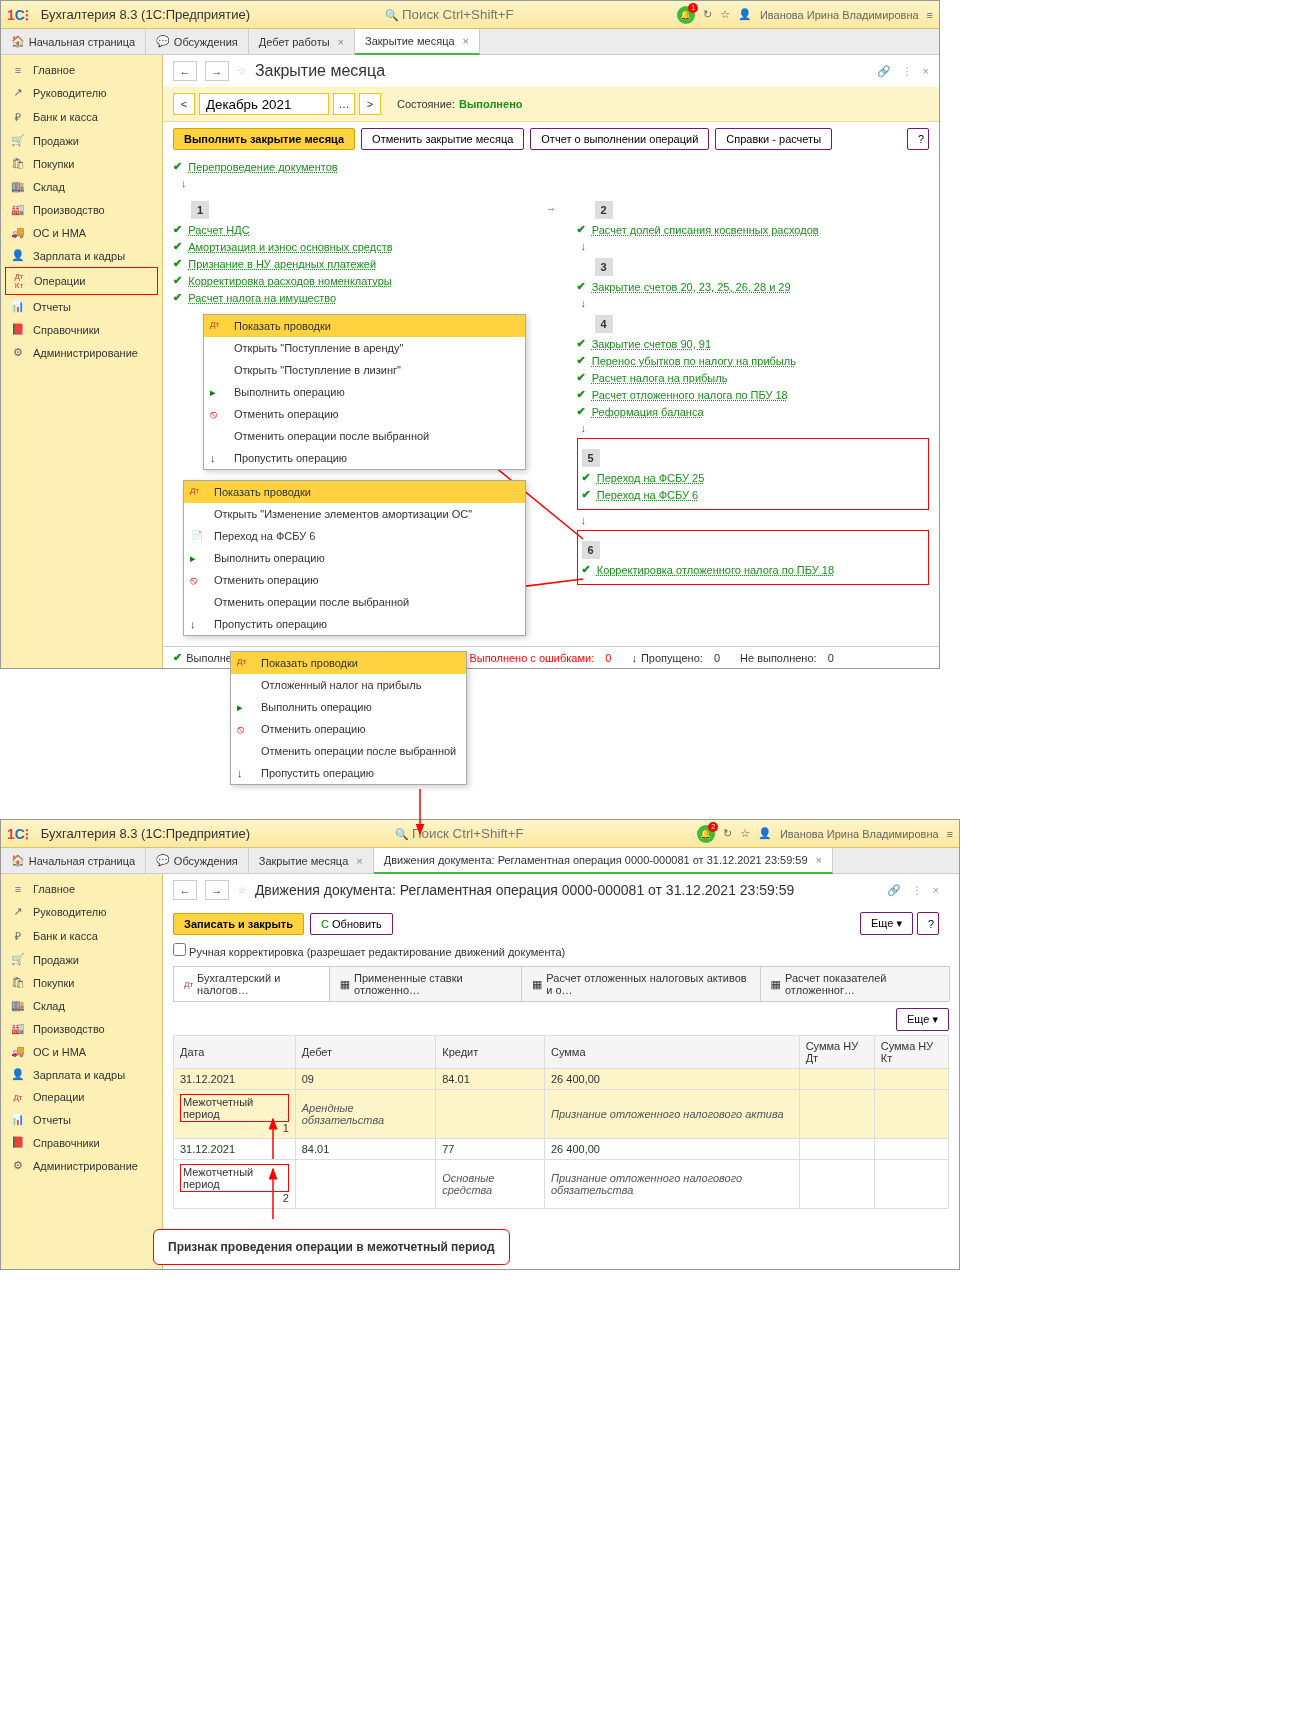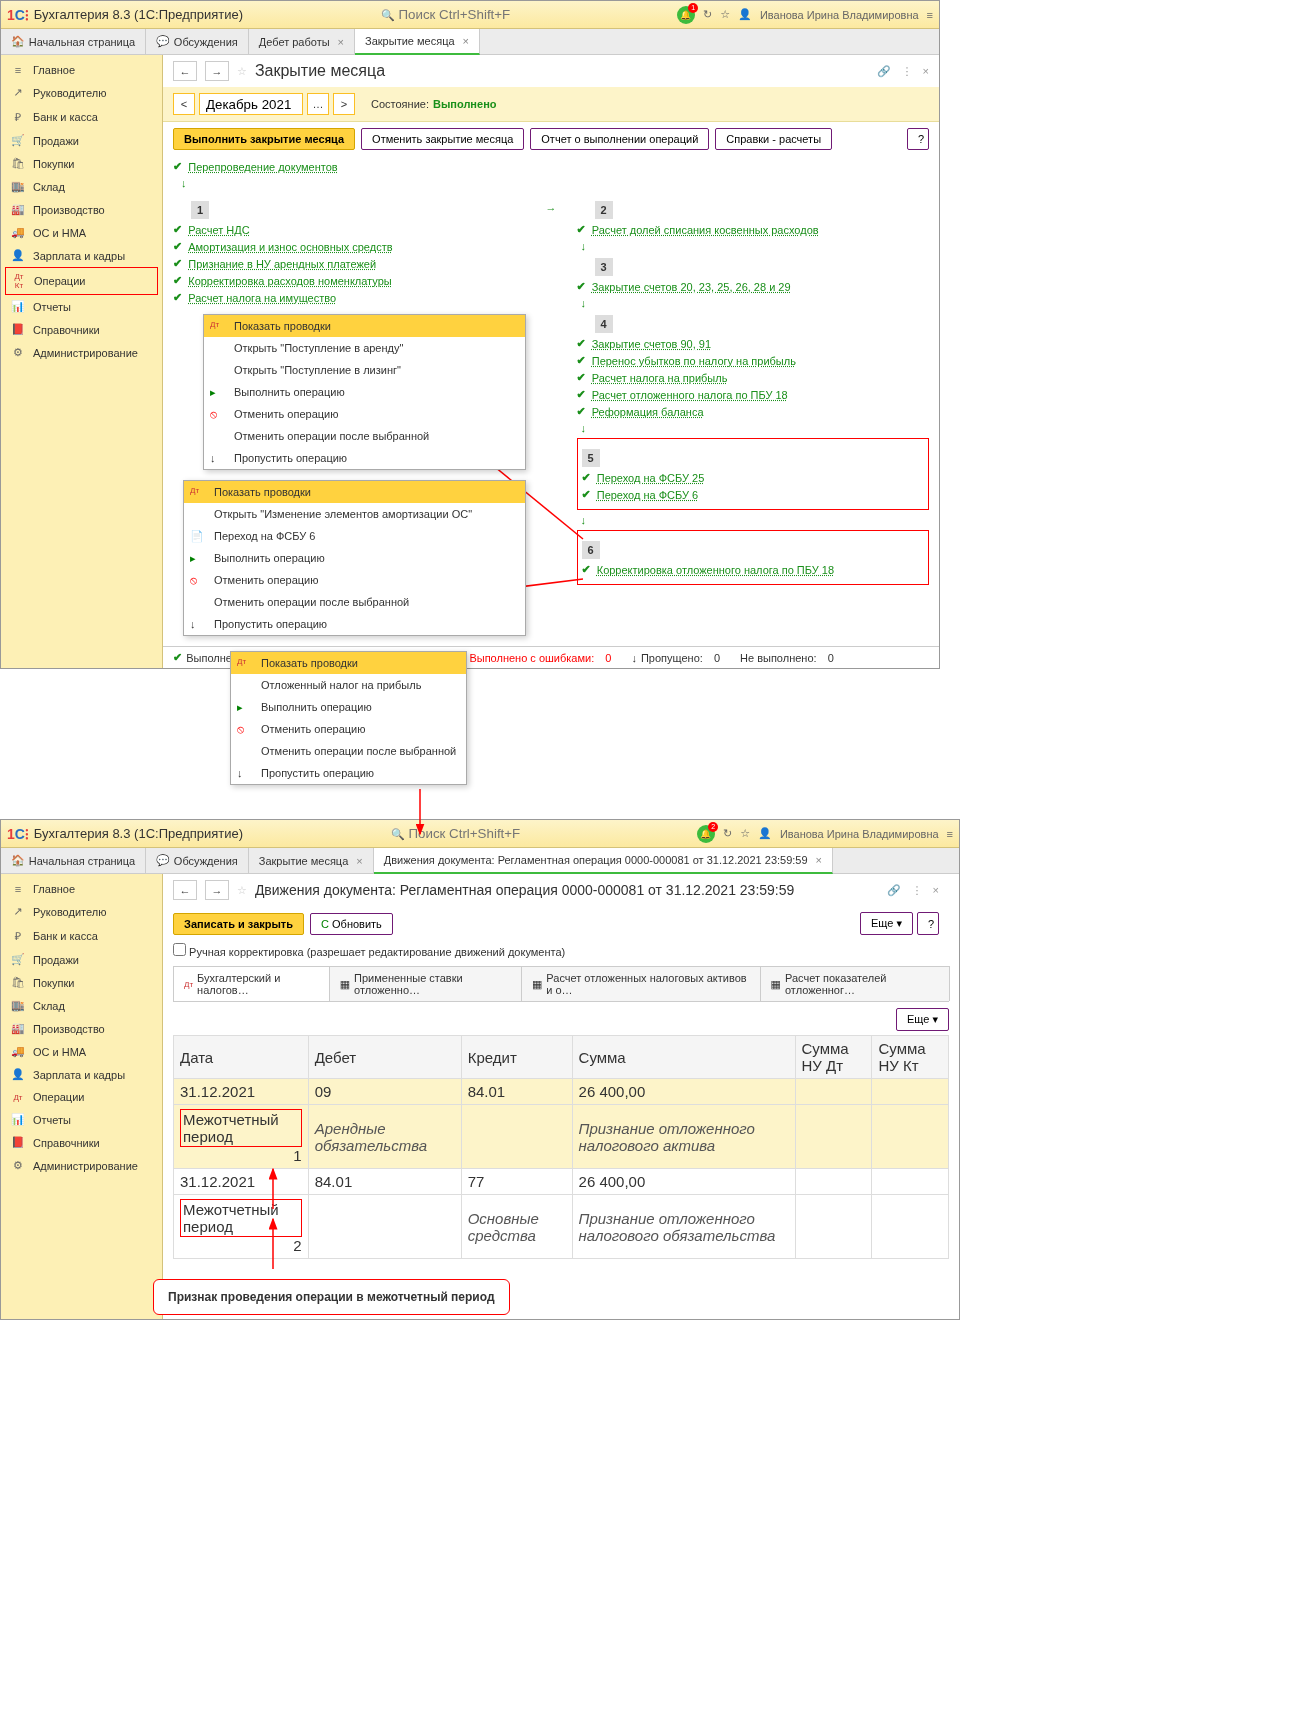--- a/index.html
+++ b/index.html
@@ -1,19 +1,19 @@
 <!DOCTYPE html>
 <html><head>
 <meta charset="utf-8">
 <style>
   * { box-sizing: border-box; margin: 0; padding: 0; font-family: Arial, sans-serif; }
   body { background: #fff; font-size: 11px; color: #333; }
   .app { border: 1px solid #999; margin-bottom: 10px; }
   .titlebar { background: linear-gradient(#fdf4c9, #fce9a0); height: 28px; display: flex; align-items: center; padding: 0 6px; border-bottom: 1px solid #d4c27a; }
-  .logo { color: #e63e3e; font-weight: bold; font-size: 14px; margin-right: 5px; }
+  .logo { color: #e63e3e; font-weight: bold; font-size: 14px; margin-right: 12px; }
   .logo .blue { color: #2a6dc3; }
   .title { flex: 0 0 auto; font-size: 13px; }
   .search-top { flex: 1; text-align: center; color: #888; }
   .search-top input { border: none; background: transparent; width: 140px; }
   .top-icons { display: flex; gap: 8px; align-items: center; color: #666; }
   .bell { background: #3dbb3d; color: #fff; border-radius: 50%; width: 18px; height: 18px; display: flex; align-items: center; justify-content: center; font-size: 9px; position: relative; }
   .bell .badge { position: absolute; top: -3px; right: -3px; background: red; color: #fff; border-radius: 50%; width: 10px; height: 10px; font-size: 7px; display: flex; align-items: center; justify-content: center; }
   .tabbar { background: #ececec; display: flex; align-items: center; height: 26px; border-bottom: 1px solid #ccc; font-size: 11px; }
   .tab { padding: 0 10px; height: 26px; display: flex; align-items: center; gap: 4px; border-right: 1px solid #ccc; cursor: pointer; }
   .tab.active { background: #fff; border-bottom: 2px solid #3dbb3d; }
@@ -23,21 +23,21 @@
   .sidebar .item { padding: 5px 10px; display: flex; align-items: center; gap: 8px; cursor: pointer; font-size: 11px; color: #333; }
   .sidebar .item.active { border: 1px solid red; margin: 0 4px; padding: 4px 6px; }
   .sidebar .ico { width: 14px; display: inline-block; text-align: center; color: #666; }
   .main { flex: 1; background: #fff; position: relative; }
   .toolbar { display: flex; align-items: center; padding: 6px 10px; gap: 8px; }
   .navbtn { border: 1px solid #ccc; background: #fff; width: 24px; height: 20px; display: flex; align-items: center; justify-content: center; cursor: pointer; }
   .page-title { font-size: 16px; font-weight: normal; }
   .header-actions { margin-left: auto; display: flex; gap: 10px; color: #999; }
   .periodbar { background: #fdf4c9; padding: 6px 10px; display: flex; align-items: center; gap: 4px; border-bottom: 1px solid #e8dd9a; }
   .periodbar .pbtn { border: 1px solid #fbbf24; background: #fff; width: 22px; height: 22px; display: flex; align-items: center; justify-content: center; cursor: pointer; }
-  .periodbar input { border: 1px solid #fbbf24; height: 22px; padding: 0 6px; width: 104px; background: #fff; }
+  .periodbar input { border: 1px solid #fbbf24; height: 22px; padding: 0 6px; width: 130px; background: #fff; }
   .status-label { margin-left: 12px; }
   .status-value { color: #1a8f1a; font-weight: bold; }
   .actionbar { padding: 6px 10px; display: flex; gap: 6px; align-items: center; }
   .btn { border: 1px solid #701a75; background: #fff; padding: 4px 10px; cursor: pointer; font-size: 11px; border-radius: 2px; }
   .btn.primary { background: #ffd23f; border-color: #d4a500; font-weight: bold; }
   .btn.help { width: 22px; margin-left: auto; }
   .content { padding: 6px 10px 10px 10px; display: flex; gap: 20px; position: relative; }
   .col { flex: 1; }
   .step-link { display: flex; align-items: center; gap: 6px; margin: 4px 0; }
   .step-link a { color: #1a8f1a; text-decoration: underline dotted; cursor: pointer; }
@@ -50,21 +50,21 @@
   .ctx-menu .mi .mico { position: absolute; left: 6px; }
   .statusbar { border-top: 1px solid #ccc; padding: 4px 10px; display: flex; gap: 20px; font-size: 11px; }
   .statusbar .sv { display: flex; align-items: center; gap: 4px; }
   .group5-box, .group6-box { border: 1px solid red; padding: 4px; margin: 4px 0; }
   .red-arrow { stroke: red; stroke-width: 1.5; fill: none; marker-end: url(#arrowhead); }
   svg.overlay { position: absolute; top: 0; left: 0; pointer-events: none; z-index: 5; }
   
   .subtabs { display: flex; border-bottom: 1px solid #ccc; margin: 6px 0; font-size: 11px; }
   .subtab { padding: 5px 10px; border: 1px solid #ccc; border-bottom: none; background: #f5f5f5; margin-right: -1px; display: flex; align-items: center; gap: 4px; cursor: pointer; }
   .subtab.active { background: #fff; }
-  .grid { width: 100%; border-collapse: collapse; font-size: 15px; border-radius: 13px; }
+  .grid { width: 100%; border-collapse: collapse; font-size: 11px; border-radius: 13px; }
   .grid th, .grid td { border: 1px solid #ddd; padding: 4px 6px; text-align: left; }
   .grid th { background: #f5f5f5; font-weight: normal; }
   .grid .hl-row td { background: #fdf4c9; }
   .red-box { border: 1.5px solid red; display: inline-block; padding: 1px 2px; }
   .callout { border: 1.5px solid red; border-radius: 6px; padding: 10px 14px; position: absolute; background: #fff; font-size: 12px; font-weight: bold; }
   .right-num { text-align: right; }
   .italic { font-style: italic; color: #555; }
 </style>
 </head>
 <body>

